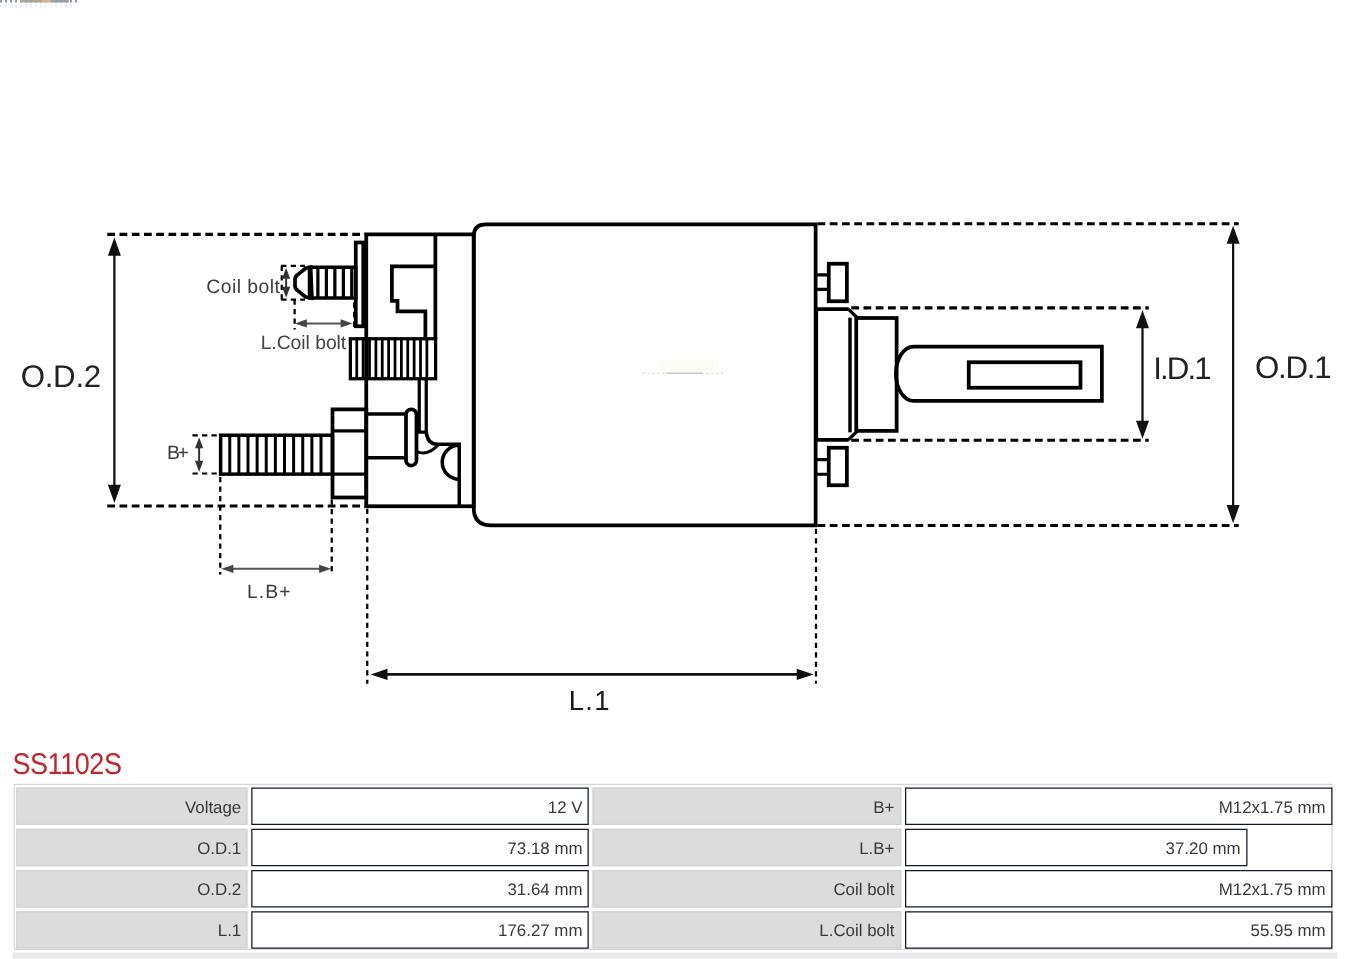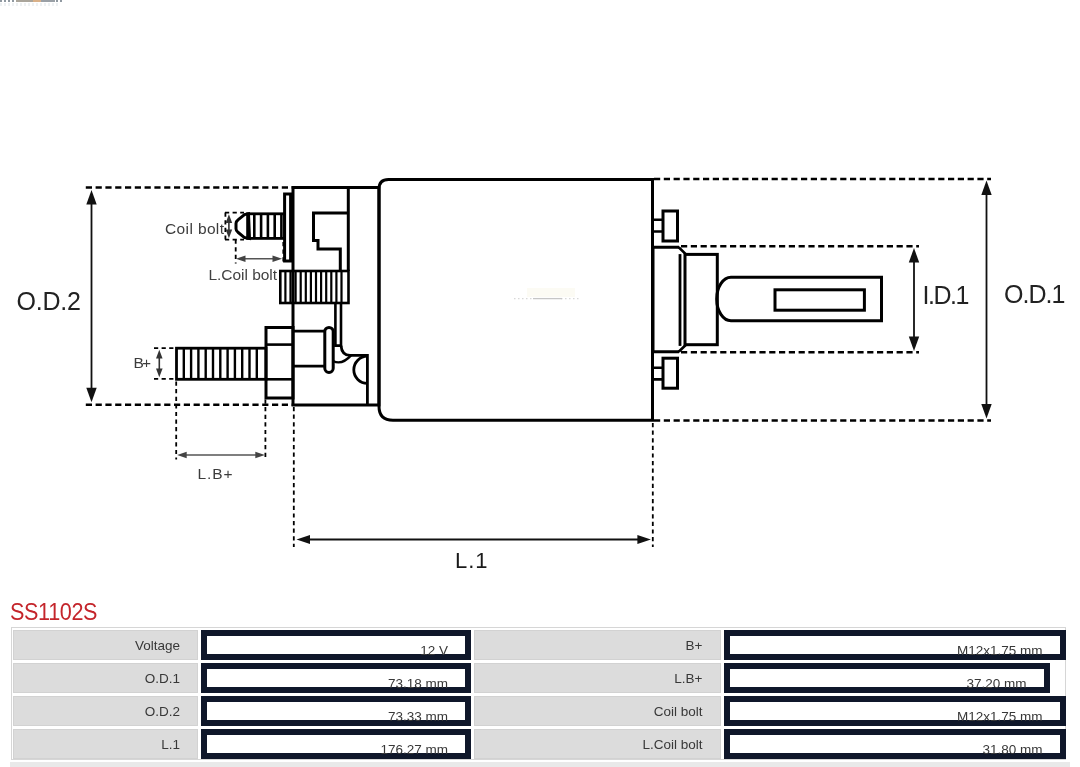--- a/index.html
+++ b/index.html
@@ -1,23 +1,23 @@
 <!DOCTYPE html>
 <html><head>
 <meta charset="utf-8">
 <style>
   html,body{margin:0;padding:0;background:#ffffff;width:1080px;height:767px;overflow:hidden;}
   body{font-family:"Liberation Sans", sans-serif;position:relative;}
   .abs{position:absolute;}
   #title{position:absolute;left:10px;top:597.5px;color:#c4252b;font-size:24px;letter-spacing:-0.4px;transform:scaleX(0.9);transform-origin:0 0;}
   #tbl{position:absolute;left:10.5px;top:627px;width:1055px;height:133px;border:1px solid #d6d6d6;box-sizing:border-box;}
   .row{position:absolute;height:30px;}
-  .cell{position:absolute;height:30px;box-sizing:border-box;font-size:13.5px;color:#383838;text-align:right;padding-right:17px;line-height:29px;white-space:nowrap;}
+  .cell{position:absolute;height:30px;box-sizing:border-box;font-size:13.5px;color:#383838;text-align:right;padding-right:4px;line-height:29px;white-space:nowrap;}
   .lab{background:#dcdcdc;border:1px solid #d2d2d2;}
-  .val{background:#ffffff;border:6px solid #0f172a;}
+  .val{background:#ffffff;border:1px solid #0f172a;}
 </style>
 </head>
 <body>
 
 <div class="abs" style="left:0;top:0;width:64px;height:1.5px;background:repeating-linear-gradient(90deg,#9099a1 0 2px,#ffffff 2px 4px);"></div>
 <div class="abs" style="left:16px;top:0;width:17px;height:1.5px;background:#aaa59b;"></div>
 <div class="abs" style="left:33px;top:0;width:8px;height:1.5px;background:#d9b088;"></div>
 <div class="abs" style="left:41px;top:0;width:14px;height:1.5px;background:#9aa0a6;"></div>
 <div class="abs" style="left:0;top:3px;width:58px;height:3px;background:repeating-linear-gradient(90deg,#eef1f3 0 2px,#ffffff 2px 4px);"></div>
 
@@ -225,31 +225,31 @@
     <div class="cell lab" style="left:1px;width:185.5px">Voltage</div>
     <div class="cell val" style="left:189px;width:270.5px">12 V</div>
     <div class="cell lab" style="left:462.5px;width:246.5px">B+</div>
     <div class="cell val" style="left:712px;width:342px">M12x1.75 mm</div>
   </div>
 
   <div class="row" style="top:34.5px">
     <div class="cell lab" style="left:1px;width:185.5px">O.D.1</div>
     <div class="cell val" style="left:189px;width:270.5px">73.18 mm</div>
     <div class="cell lab" style="left:462.5px;width:246.5px">L.B+</div>
-    <div class="cell val" style="left:712px;width:326px">37.20 mm</div>
+    <div class="cell val" style="left:712px;width:274px">37.20 mm</div>
   </div>
 
   <div class="row" style="top:67.5px">
     <div class="cell lab" style="left:1px;width:185.5px">O.D.2</div>
-    <div class="cell val" style="left:189px;width:270.5px">73.33 mm</div>
+    <div class="cell val" style="left:189px;width:270.5px">31.64 mm</div>
     <div class="cell lab" style="left:462.5px;width:246.5px">Coil bolt</div>
     <div class="cell val" style="left:712px;width:342px">M12x1.75 mm</div>
   </div>
 
   <div class="row" style="top:100.5px">
     <div class="cell lab" style="left:1px;width:185.5px">L.1</div>
     <div class="cell val" style="left:189px;width:270.5px">176.27 mm</div>
     <div class="cell lab" style="left:462.5px;width:246.5px">L.Coil bolt</div>
-    <div class="cell val" style="left:712px;width:342px">31.80 mm</div>
+    <div class="cell val" style="left:712px;width:342px">55.95 mm</div>
   </div>
 </div>
 
 <div class="abs" style="left:10px;top:762px;width:1060px;height:5px;background:#e9e9e9;"></div>
 
 </body></html>

